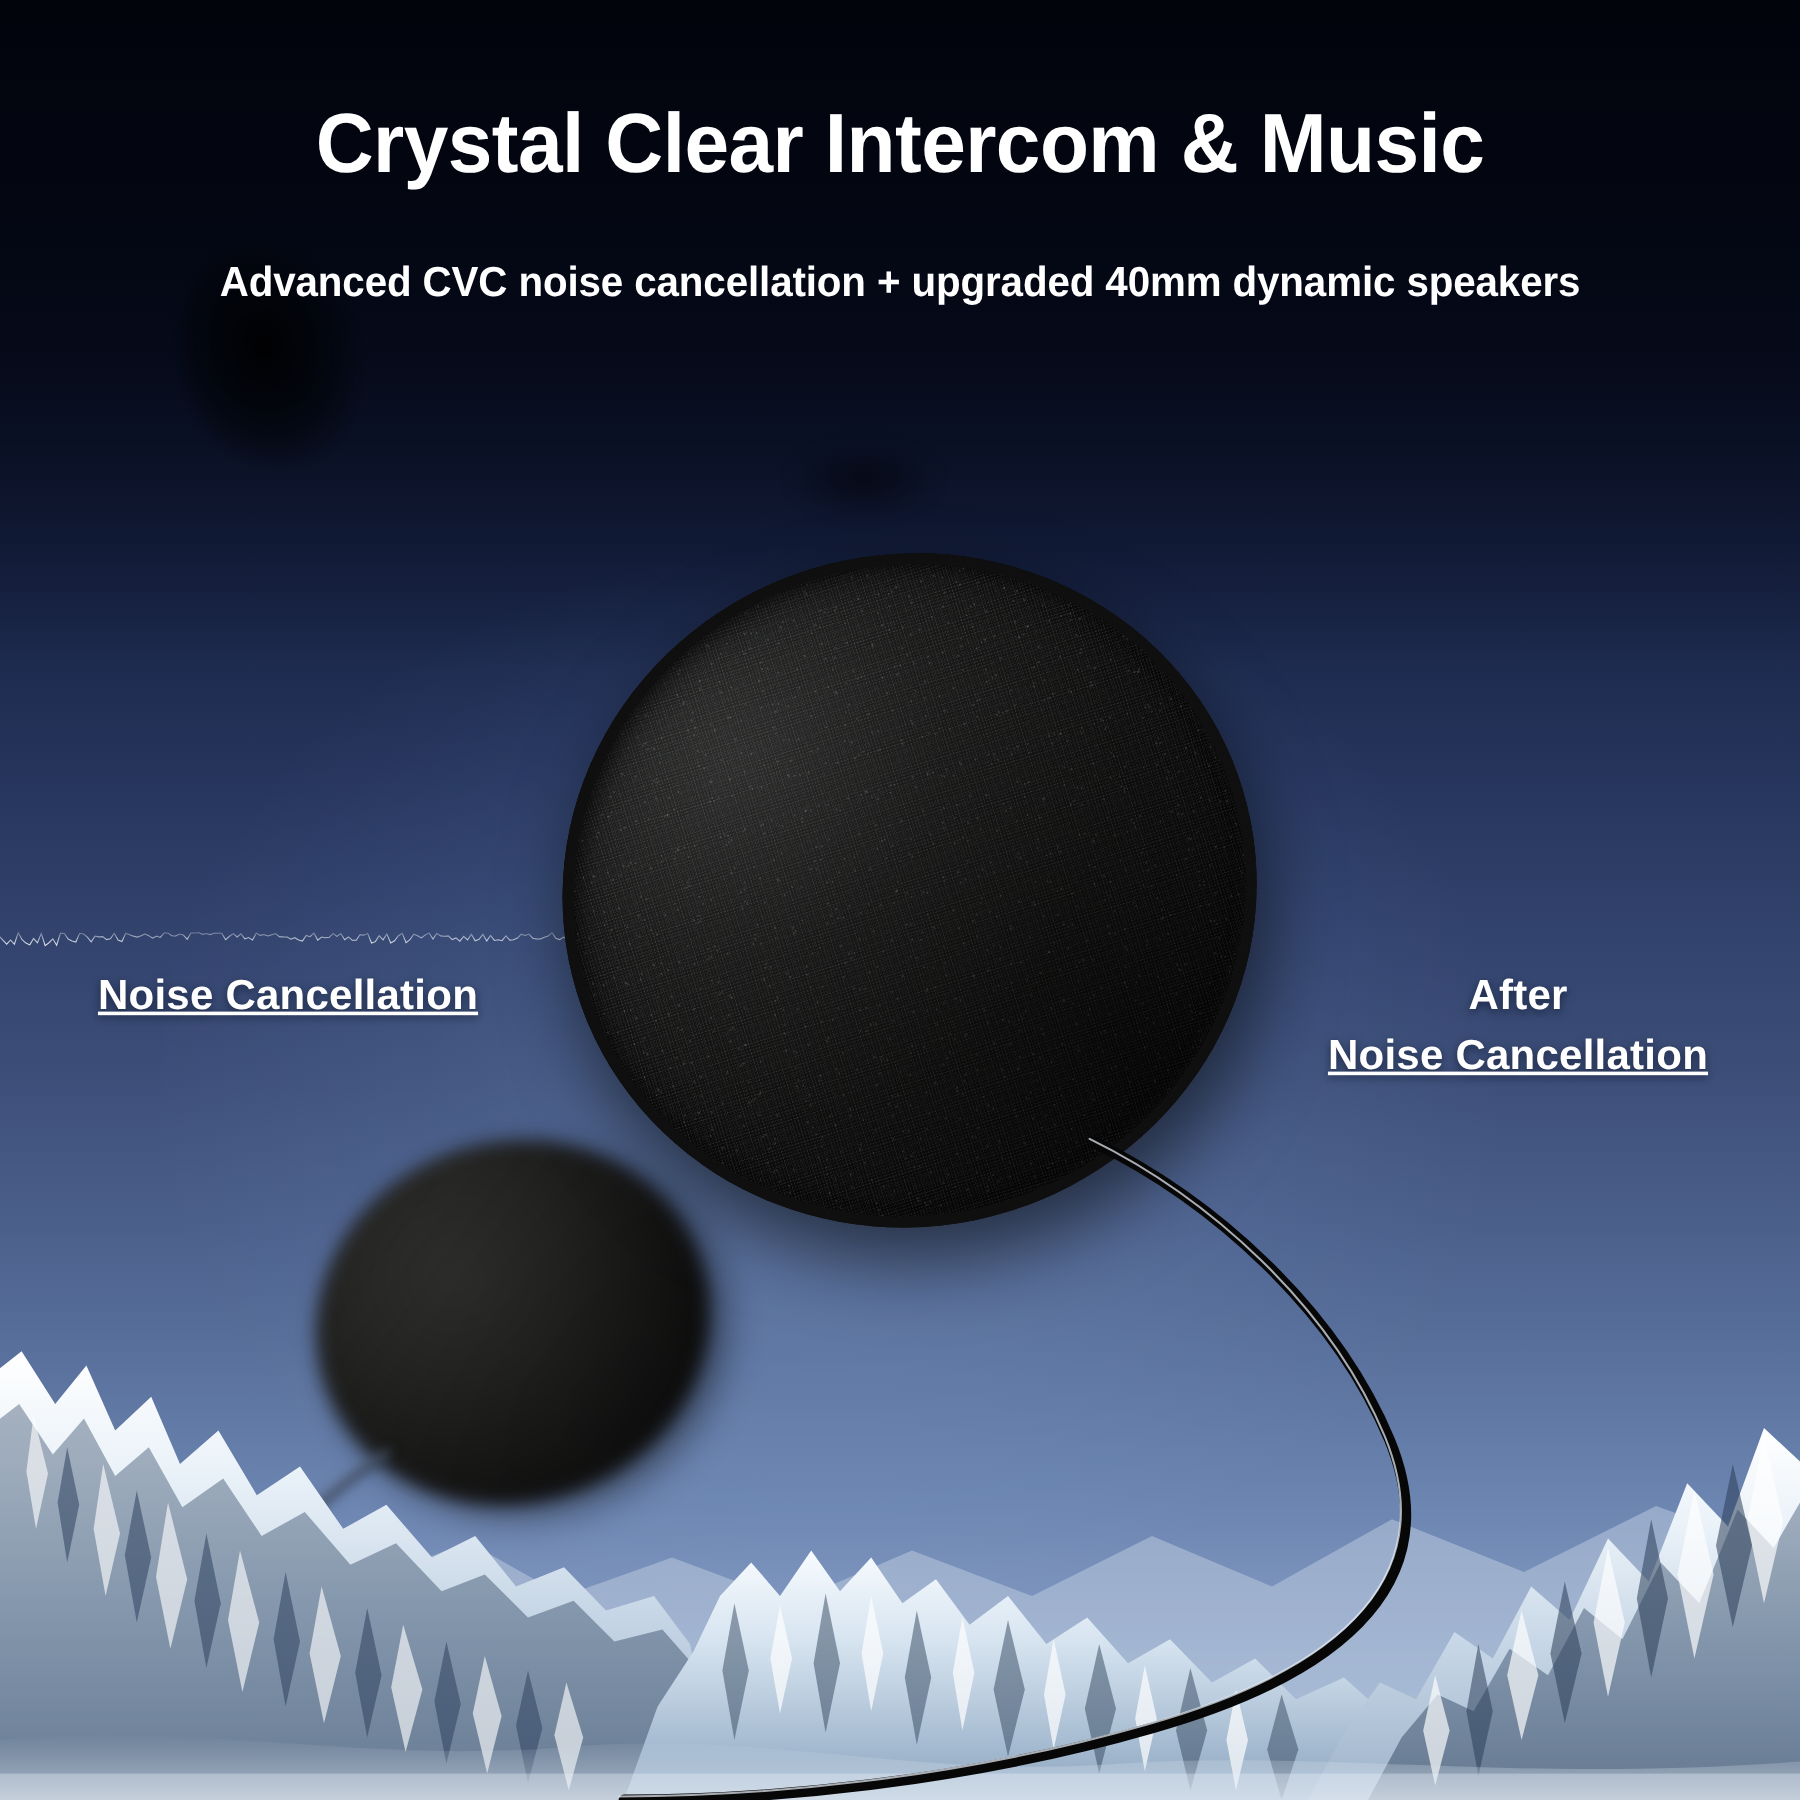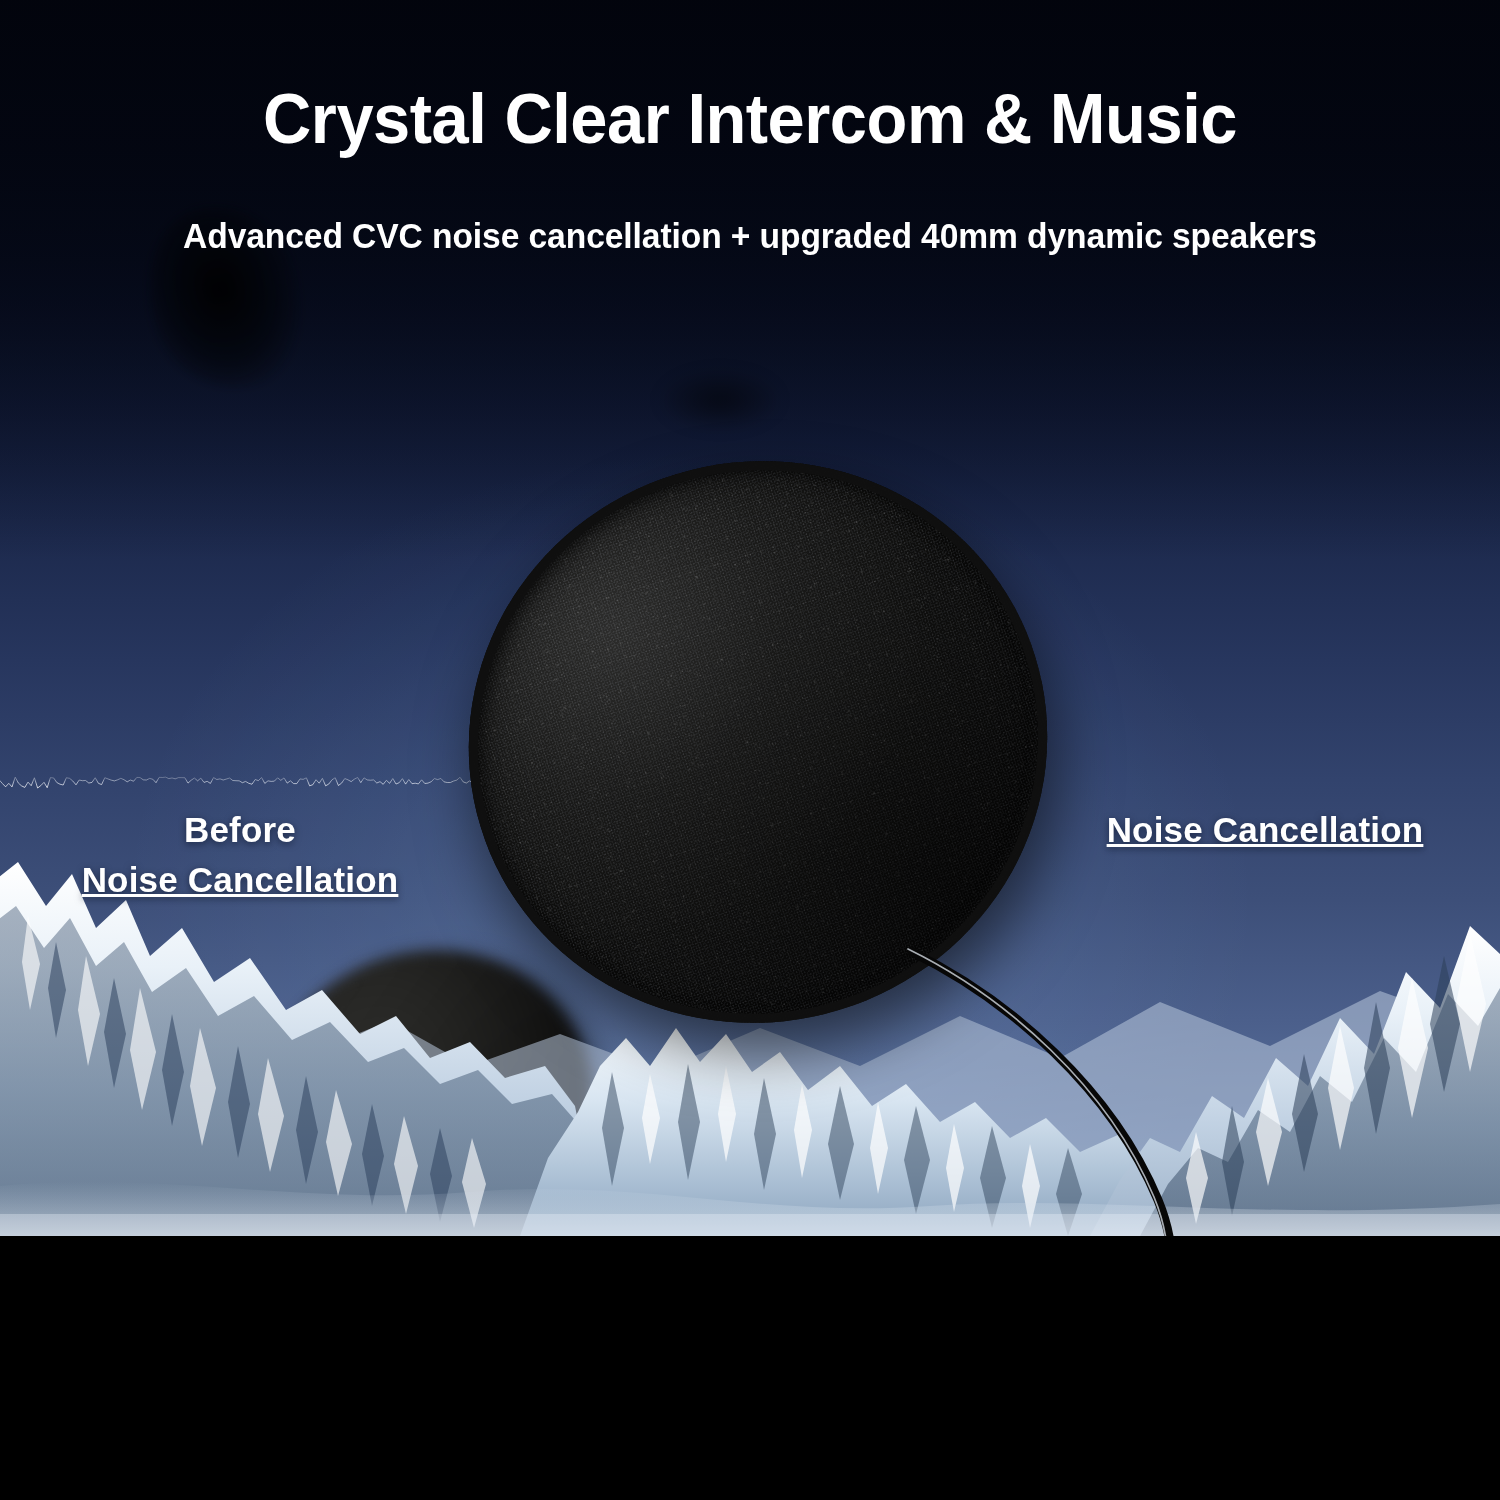--- a/index.html
+++ b/index.html
@@ -1,21 +1,21 @@
 <!DOCTYPE html>
 <html><head>
 <meta charset="utf-8">
 <title>Crystal Clear Intercom &amp; Music</title>
 <style>
   html,body{margin:0;padding:0;background:#000;}
   body{font-family:"Liberation Sans","DejaVu Sans",sans-serif;}
 
   #stage{
     position:relative;
-    width:1500px;height:1236px;
+    width:1500px;height:1500px;
     overflow:hidden;
     background:#1d4ed8;
   }
 
   
   .sky{
     position:absolute;left:0;top:0;width:1500px;height:1500px;
     background:linear-gradient(to bottom,
       #05081a 0%,
       #060b1e 10%,
@@ -2238,21 +2238,21 @@
                C1200,1309 1126,1389 956,1437
                C796,1483 636,1497 516,1497" fill="none" stroke="#e8eef7" stroke-width="1.7" stroke-linecap="round" opacity="0.72"></path>
     </svg>
   </div>
 
   <div class="headline">Crystal Clear Intercom &amp; Music</div>
 
   <div class="subhead">Advanced CVC noise cancellation + upgraded 40mm dynamic speakers</div>
 
   <div class="cmp-label cmp-left">
-    <span class="ln1">Before</span>
     <span class="ln2">Noise Cancellation</span>
   </div>
 
   <div class="cmp-label cmp-right">
+    <span class="ln1">After</span>
     <span class="ln2">Noise Cancellation</span>
   </div>
 
 </div>
 
 </body></html>

